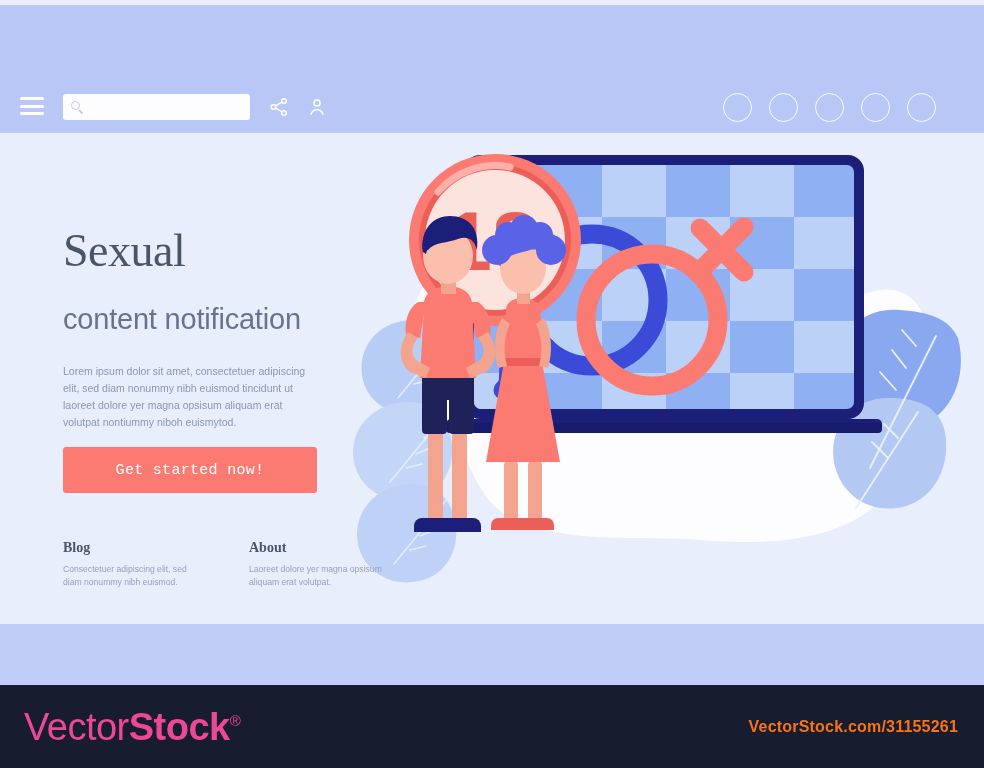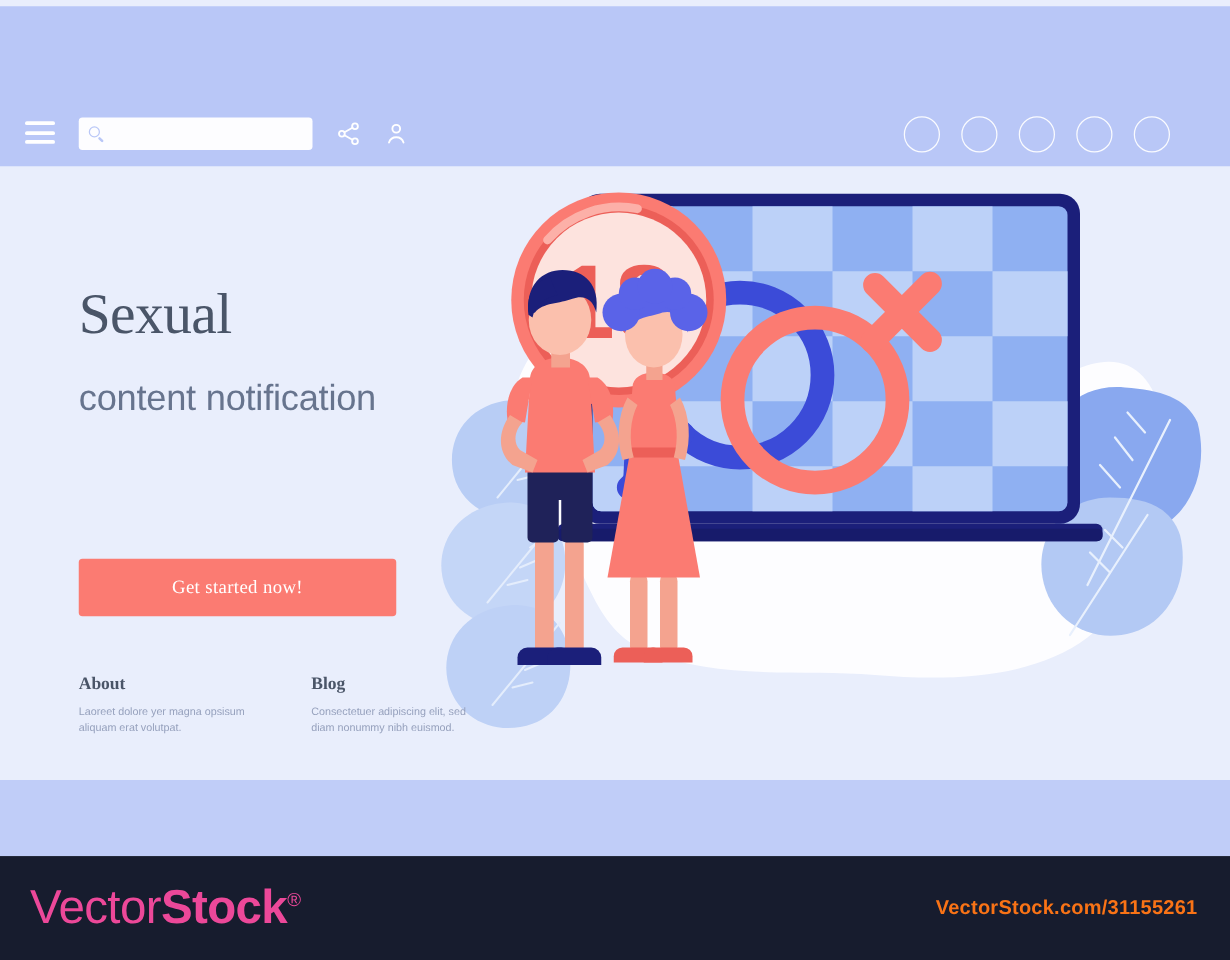--- a/index.html
+++ b/index.html
@@ -135,21 +135,21 @@
     color: #8b97b6;
   }
   .cta {
     position: absolute;
     left: 0; top: 219px;
     width: 254px; height: 46px;
     background: #fb7b72;
     border: none;
     border-radius: 3px;
     color: #ffffff;
-    font-family: Liberation Serif, serif;
+    font-family: Liberation Mono, monospace;
     font-weight: 300;
     font-size: 15px;
     letter-spacing: .3px;
     cursor: pointer;
   }
   .linkcols {
     position: absolute;
     left: 0; top: 312px;
     width: 340px;
     display: flex;
@@ -466,31 +466,32 @@
 
         </g>
       </svg>
     </div>
 
     <div class="bottomband"></div>
 
     <div class="copy">
       <div class="title-main">Sexual</div>
       <div class="title-sub">content notification</div>
+      <p class="lead">Lorem ipsum dolor sit amet, consectetuer adipiscing elit, sed diam nonummy nibh euismod tincidunt ut laoreet dolore yer magna opsisum aliquam erat volutpat nontiummy niboh euismytod.</p>
 
       <button class="cta">Get started now!</button>
 
       <div class="linkcols">
+        <div class="linkcol">
+          <h3>Blog</h3>
+          <p>Consectetuer adipiscing elit, sed diam nonummy nibh euismod.</p>
+        </div>
         <div class="linkcol">
           <h3>About</h3>
           <p>Laoreet dolore yer magna opsisum aliquam erat volutpat.</p>
-        </div>
-        <div class="linkcol">
-          <h3>Blog</h3>
-          <p>Consectetuer adipiscing elit, sed diam nonummy nibh euismod.</p>
         </div>
       </div>
     </div>
 
   </div>
 
   <div class="watermark">
     <div class="wm-logo">
       <span class="thin">Vector</span><span class="bold">Stock</span><span class="reg">®</span>
     </div>

